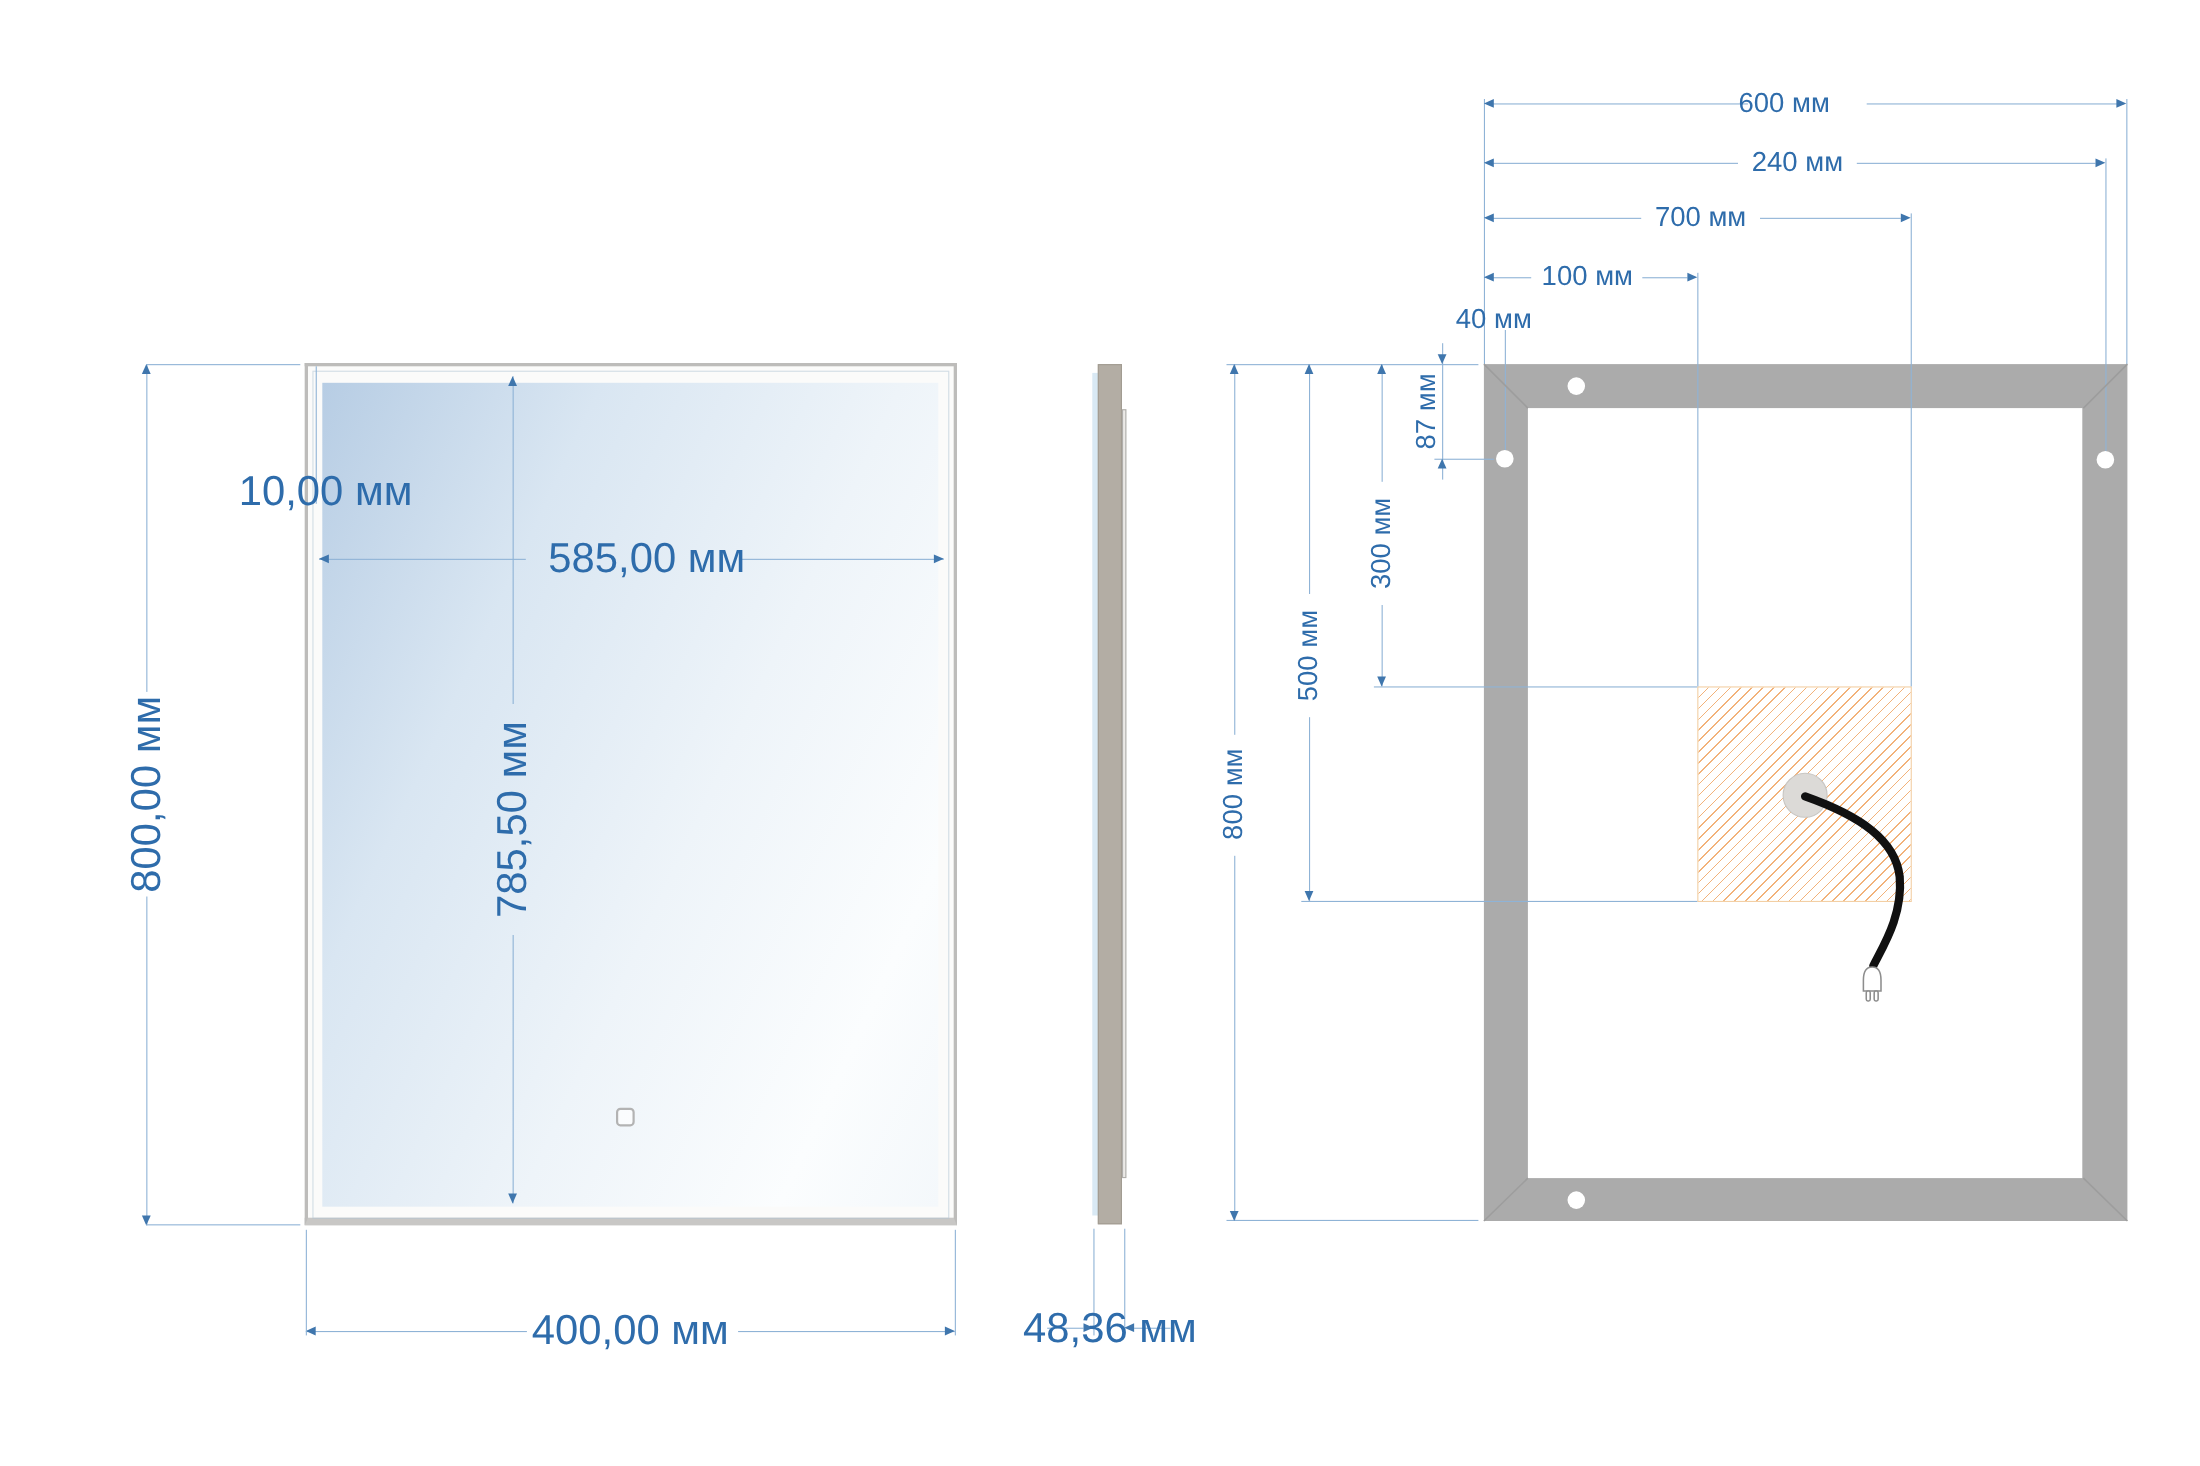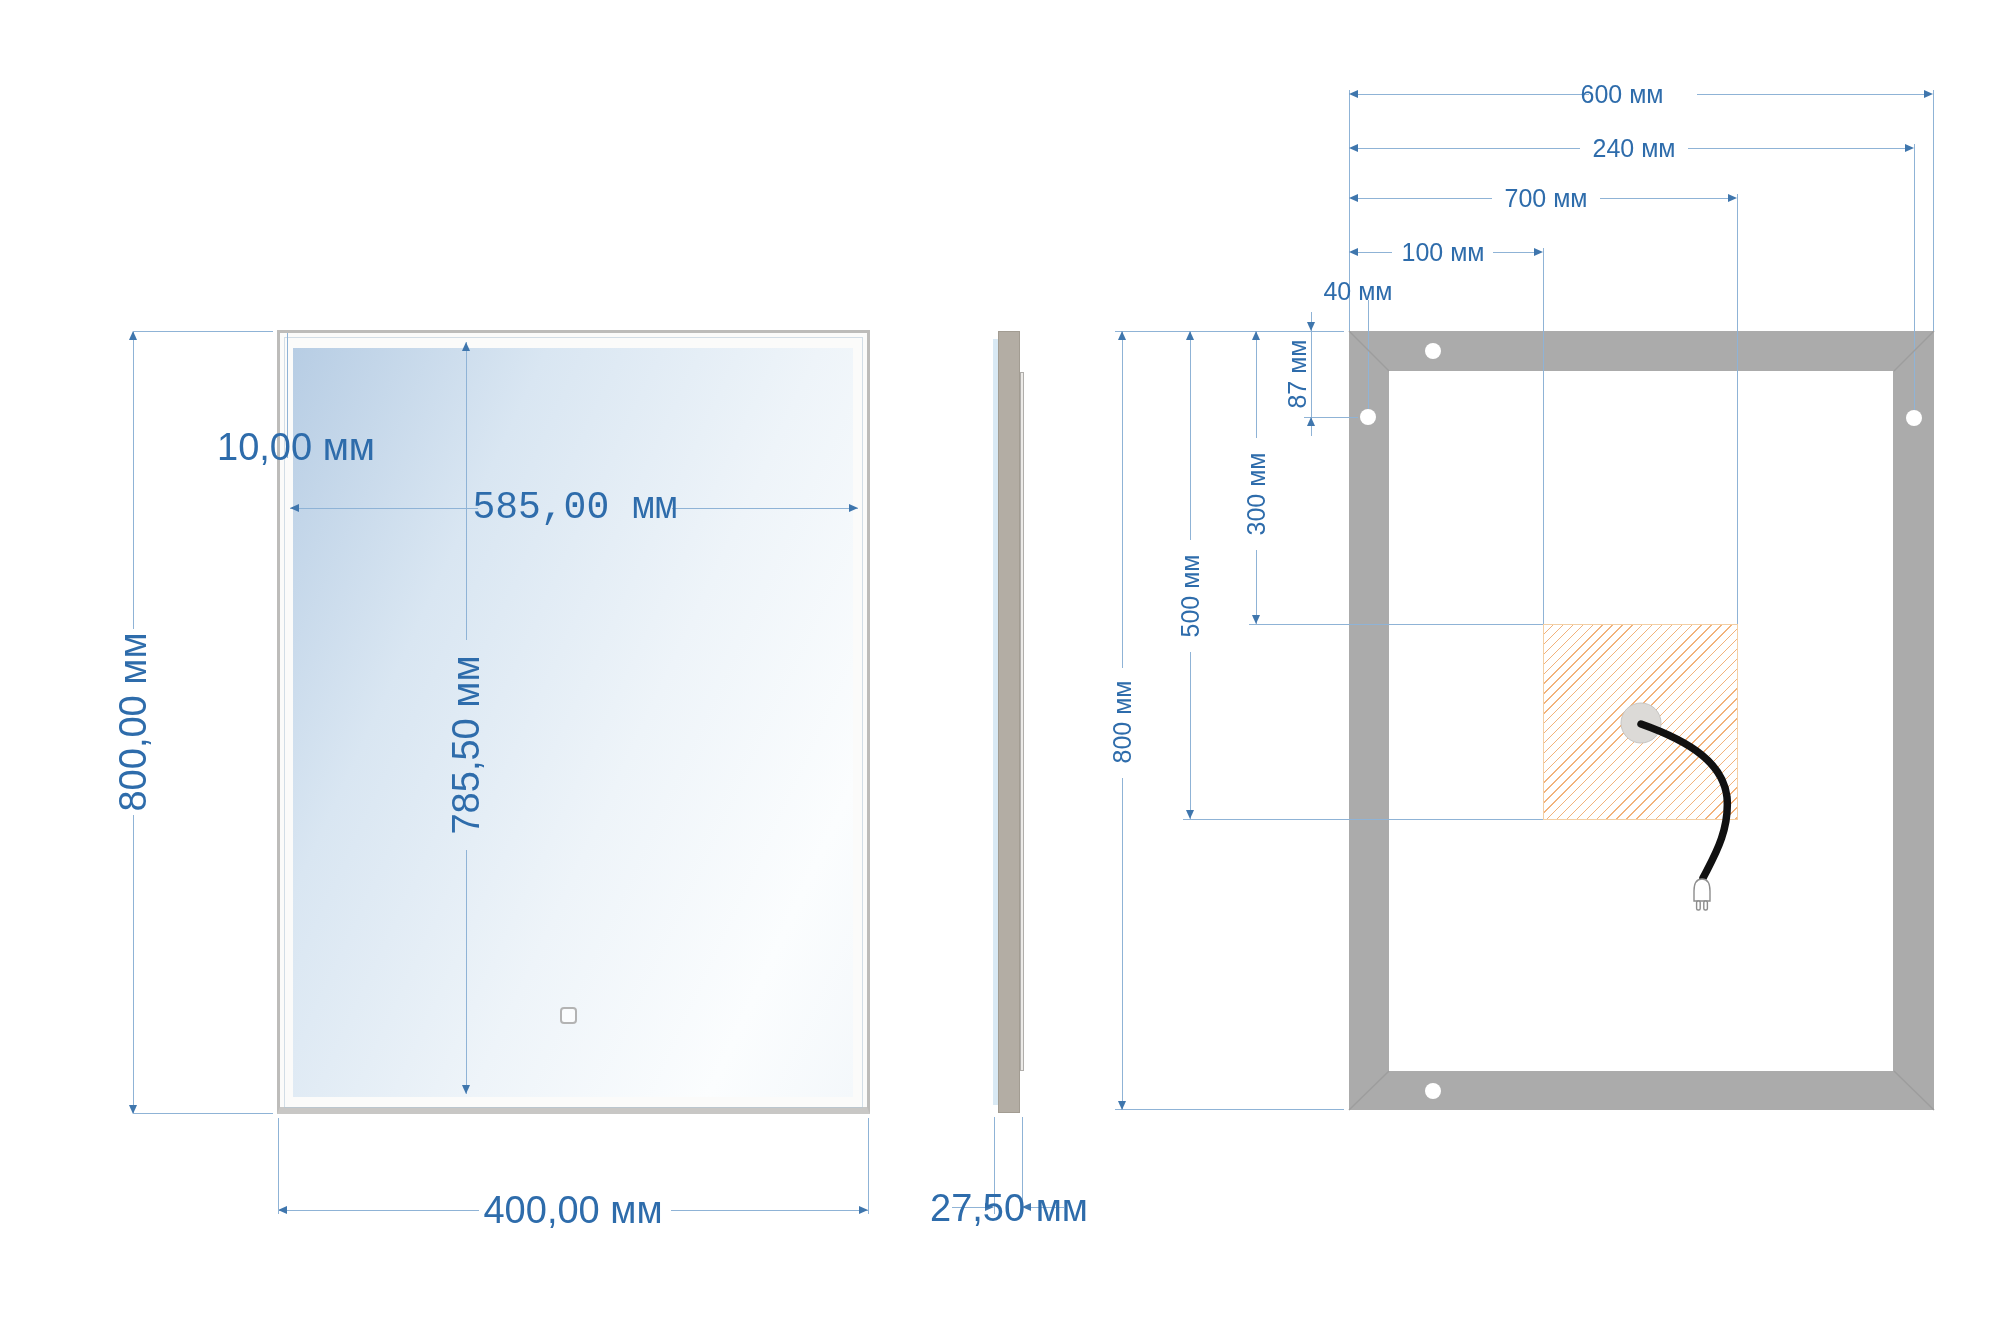--- a/index.html
+++ b/index.html
@@ -52,21 +52,21 @@
   <div class="ar ar-l" style="left:278px;top:1206px;"></div>
   <div class="ar ar-r" style="left:859px;top:1206px;"></div>
   <div class="dl v" style="left:278px;top:1118px;height:96px;"></div>
   <div class="dl v" style="left:868px;top:1118px;height:96px;"></div>
   <div class="dt" style="left:573px;top:1210px;">400,00 мм</div>
 
   <div class="dl h" style="left:290px;top:508px;width:188px;"></div>
   <div class="dl h" style="left:672px;top:508px;width:186px;"></div>
   <div class="ar ar-l" style="left:290px;top:504px;"></div>
   <div class="ar ar-r" style="left:849px;top:504px;"></div>
-  <div class="dt" style="left:575px;top:508px;font-family:Liberation Mono, monospace;">585,00 мм</div>
+  <div class="dt" style="left:588px;top:508px;">585,00 мм</div>
 
   <div class="dl v" style="left:466px;top:342px;height:298px;"></div>
   <div class="dl v" style="left:466px;top:850px;height:244px;"></div>
   <div class="ar ar-u" style="left:462px;top:342px;"></div>
   <div class="ar ar-d" style="left:462px;top:1085px;"></div>
   <div class="dt rot" style="left:466px;top:745px;">785,50 мм</div>
 
   <div class="dl v" style="left:287px;top:333px;height:125px;"></div>
   <div class="dt" style="left:296px;top:447px;">10,00 мм</div>
 
@@ -75,21 +75,21 @@
               box-sizing:border-box;border:1px solid #a29c92;"></div>
   <div style="position:absolute;left:1020px;top:372px;width:4px;height:699px;background:#eceae7;
               box-sizing:border-box;border:1px solid #b0aeab;"></div>
 
   <div class="dl v" style="left:994px;top:1117px;height:97px;"></div>
   <div class="dl v" style="left:1022px;top:1117px;height:97px;"></div>
   <div class="dl h" style="left:952px;top:1207px;width:33px;"></div>
   <div class="dl h" style="left:1031px;top:1207px;width:33px;"></div>
   <div class="ar ar-r" style="left:985px;top:1203px;"></div>
   <div class="ar ar-l" style="left:1022px;top:1203px;"></div>
-  <div class="dt" style="left:1009px;top:1208px;">27,50 мм</div>
+  <div class="dt" style="left:1009px;top:1208px;">48,36 мм</div>
 
   <div style="position:absolute;left:1349px;top:331px;width:585px;height:779px;background:#ababab;"></div>
   <div style="position:absolute;left:1389px;top:371px;width:504px;height:700px;background:#ffffff;"></div>
 
   <div style="position:absolute;left:1543px;top:624px;width:195px;height:196px;box-sizing:border-box;
               border:1px solid #f3cfa4;
               background:repeating-linear-gradient(135deg,rgba(242,178,122,0) 0px,rgba(242,178,122,0) 6px,#f2b27a 6px,#f2b27a 7px);"></div>
 
   <div class="hole" style="left:1360px;top:409px;"></div>
   <div class="hole" style="left:1425px;top:343px;"></div>

